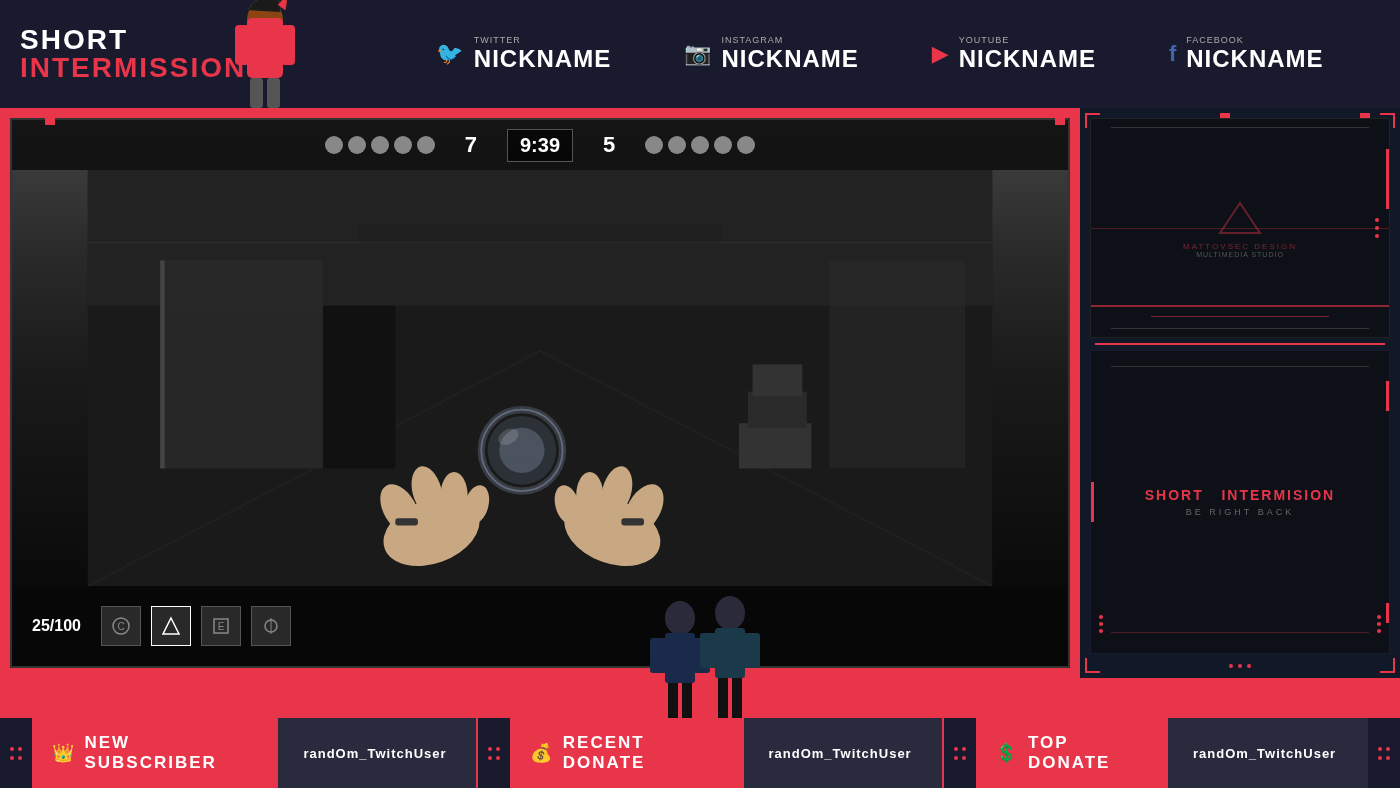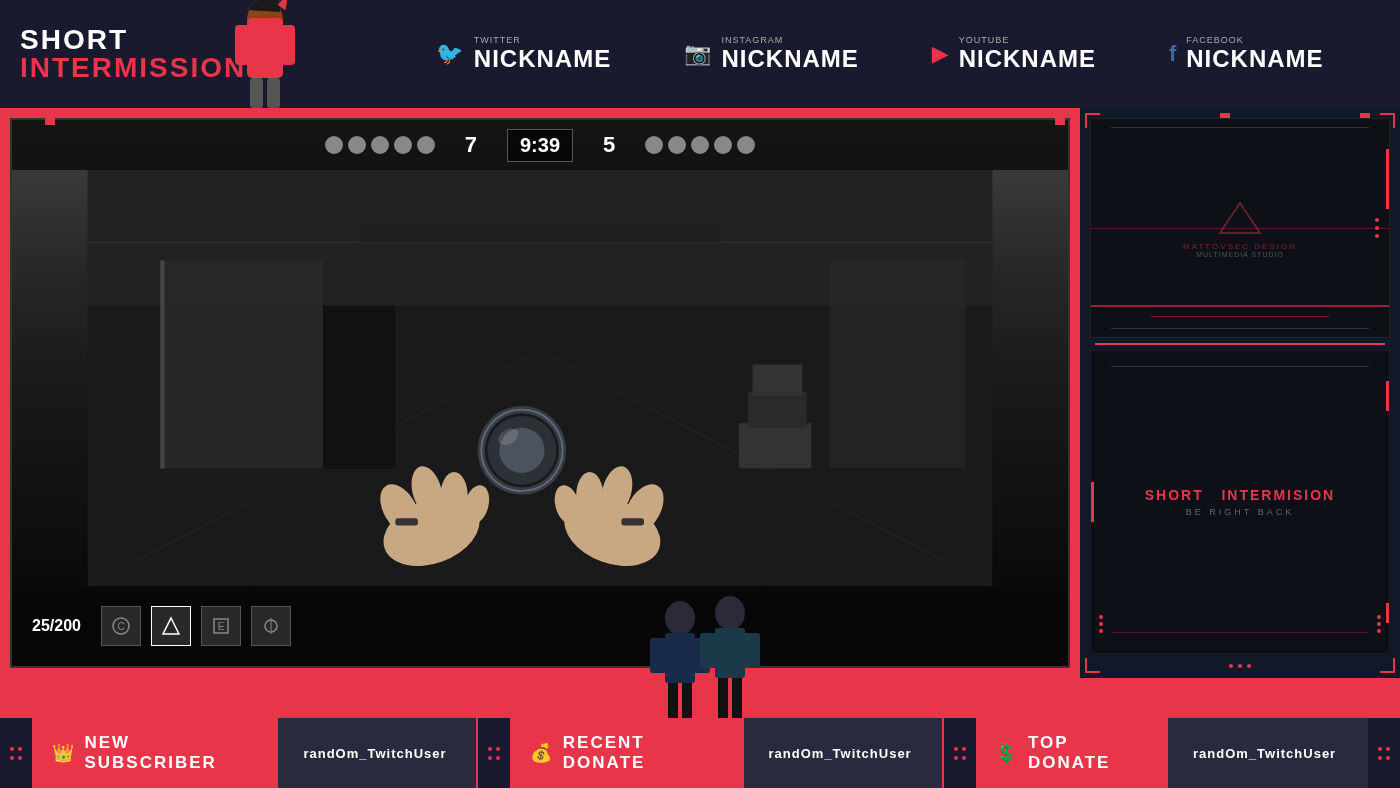--- a/index.html
+++ b/index.html
@@ -671,21 +671,21 @@
             <circle cx="480" cy="310" r="45" fill="none" stroke="rgba(180,200,240,0.2)" stroke-width="8"></circle>
 
             <ellipse cx="465" cy="295" rx="12" ry="8" fill="rgba(255,255,255,0.15)" transform="rotate(-30 465 295)"></ellipse>
 
             <rect x="340" y="385" width="25" height="8" rx="3" fill="#333"></rect>
             <rect x="590" y="385" width="25" height="8" rx="3" fill="#333"></rect>
           </svg>
         </div>
 
         <div class="hud-bottom">
-          <span class="hud-health">25/200</span>
+          <span class="hud-health">25/100</span>
           <div class="hud-abilities">
             <div class="ability-slot">
               <svg width="20" height="20" viewBox="0 0 20 20">
                   <circle cx="10" cy="10" r="8" fill="none" stroke="#888" stroke-width="1.5"></circle>
                   <text x="10" y="14" text-anchor="middle" fill="#888" font-size="10">C</text>
                 </svg>
             </div>
             <div class="ability-slot active">
               <svg width="20" height="20" viewBox="0 0 20 20">
                   <polygon points="10,2 18,18 2,18" fill="none" stroke="white" stroke-width="1.5"></polygon>

